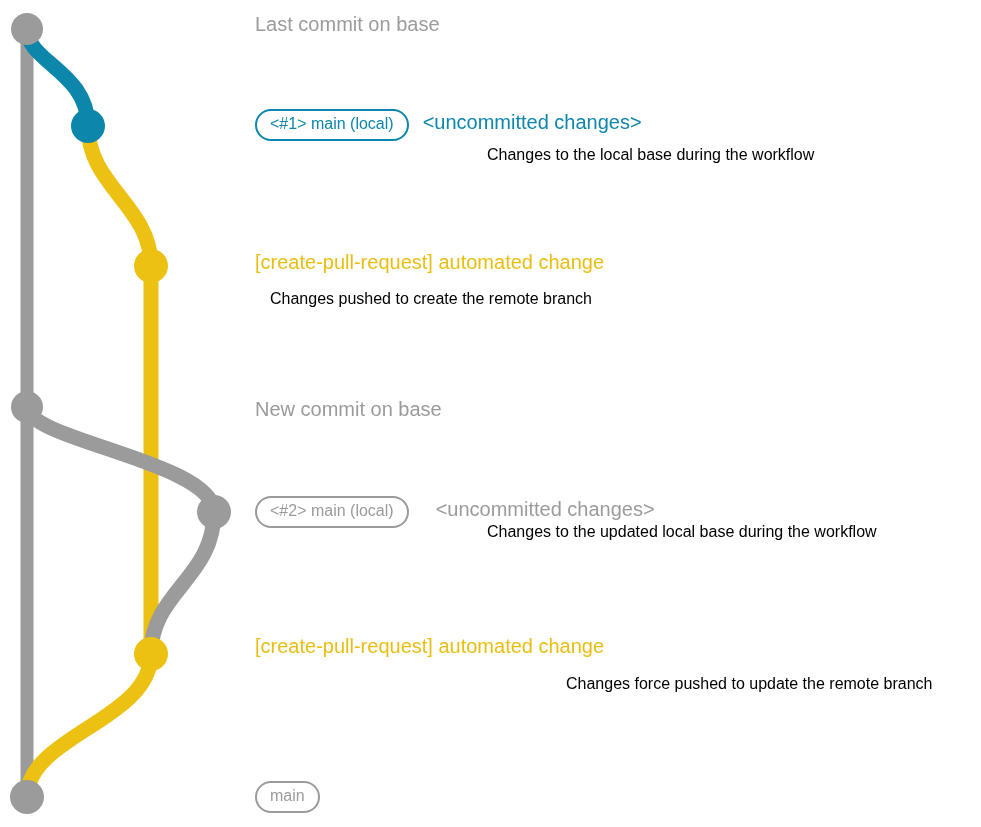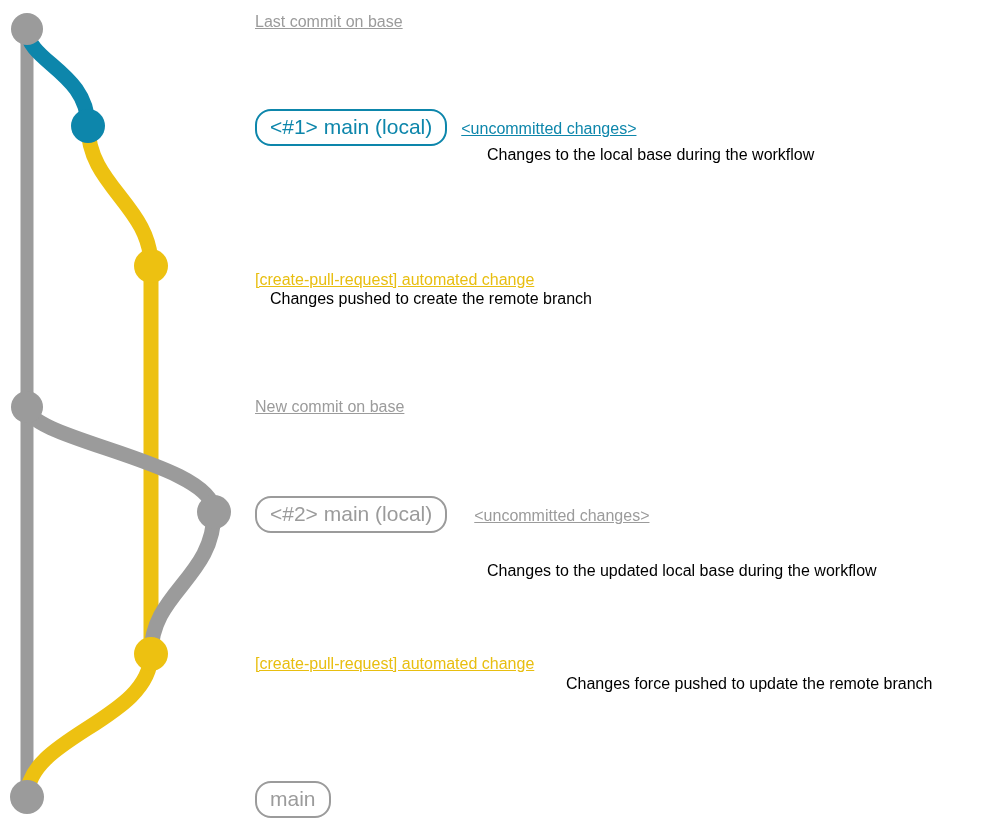--- a/index.html
+++ b/index.html
@@ -30,66 +30,65 @@
     position: absolute;
     display: flex;
     align-items: baseline;
     white-space: nowrap;
   }
   .pill {
     display: inline-block;
     border: 2px solid #9b9b9b;
     border-radius: 16px;
     padding: 5px 13px 7px 13px;
-    font-size: 21px;
+    font-size: 16px;
     line-height: 1;
     color: #9b9b9b;
     background: #ffffff;
     font-family: "Liberation Sans", sans-serif;
   }
   .pill.blue {
     border-color: #0d86ab;
     color: #0d86ab;
   }
   .pill.yellow {
     border-color: #edc111;
     color: #edc111;
   }
   .pill.gray {
     border-color: #9b9b9b;
     color: #9b9b9b;
   }
   .subject {
-    font-size: 16px;
+    font-size: 20px;
     line-height: 1;
     font-family: "Liberation Sans", sans-serif;
     color: #111111;
-    text-decoration: underline;
   }
   .subject.blue { color: #0d86ab; }
-  .subject.yellow { color: #e8be10; margin-top: 20px; }
+  .subject.yellow { color: #e8be10; }
   .subject.gray { color: #9b9b9b; }
   .pill + .subject { margin-left: 14px; }
   .note {
     position: absolute;
     font-family: Liberation Sans, sans-serif;
     font-size: 16px;
     line-height: 1;
     color: #000000;
     white-space: nowrap;
   }
   
   #row-last-commit   { left: 255px; top: 14px; }
   #row-c1            { left: 255px; top: 109px; }
   #note-c1           { left: 487px; top: 147px; }
   #row-c2            { left: 255px; top: 252px; }
   #note-c2           { left: 270px; top: 291px; }
   #row-new-commit    { left: 255px; top: 399px; }
   #row-c3            { left: 255px; top: 496px; gap: 13px; }
-  #note-c3           { left: 487px; top: 563px; }
+  #note-c3           { left: 487px; top: 524px; }
   #row-c4            { left: 255px; top: 636px; }
   #note-c4           { left: 566px; top: 676px; }
   #row-c5            { left: 255px; top: 781px; }
 </style>
 </head>
 <body>
 
 <div id="stage">
 
   <svg id="graph" viewBox="0 0 981 827" xmlns="http://www.w3.org/2000/svg">

